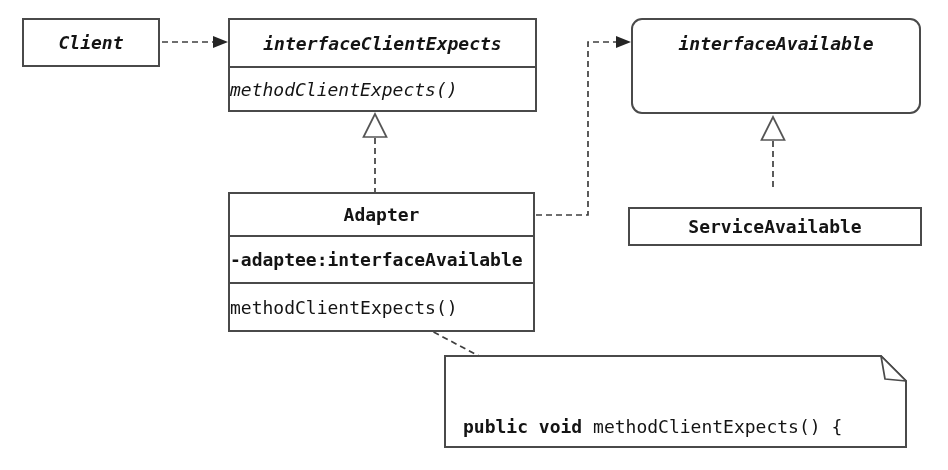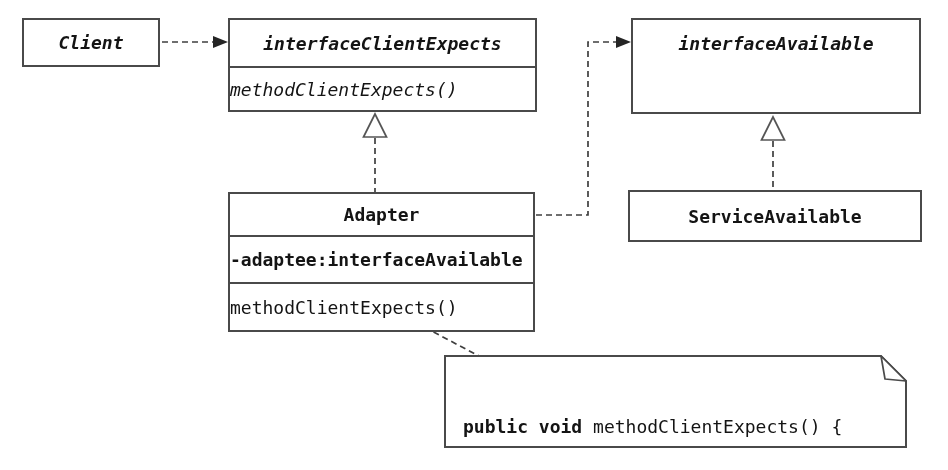--- a/index.html
+++ b/index.html
@@ -46,27 +46,27 @@
     flex: 1 1 auto;
     white-space: pre;
   }
   .italic { font-style: italic; }
   .bold   { font-weight: bold; }
 
   
   #box-client  { left: 22px;  top: 18px;  width: 138px; height: 49px; font-style: italic; }
   #box-ice     { left: 228px; top: 18px;  width: 309px; height: 94px; }
   #box-ice .uml-title { height: 46px; }
-  #box-ia      { left: 631px; top: 18px;  width: 290px; height: 96px; }
+  #box-ia      { left: 631px; top: 18px;  width: 290px; height: 96px; border-radius: 11px; }
   #box-ia .uml-title { height: 46px; }
   #box-adapter { left: 228px; top: 192px; width: 307px; height: 140px; }
   #box-adapter .uml-title { height: 41px; }
   #box-adapter .uml-compartment { flex: 0 0 auto; height: 47px; box-sizing: border-box; }
   #box-adapter .uml-compartment.last { flex: 1 1 auto; }
-  #box-service { left: 628px; top: 190px; width: 294px; height: 52px; justify-content: center; }
+  #box-service { left: 628px; top: 207px; width: 294px; height: 39px; justify-content: center; }
 
   #note-text {
     position: absolute;
     left: 463px;
     top: 364px;
     width: 430px;
     font-size: 18px;
     line-height: 25px;
     white-space: pre;
   }

